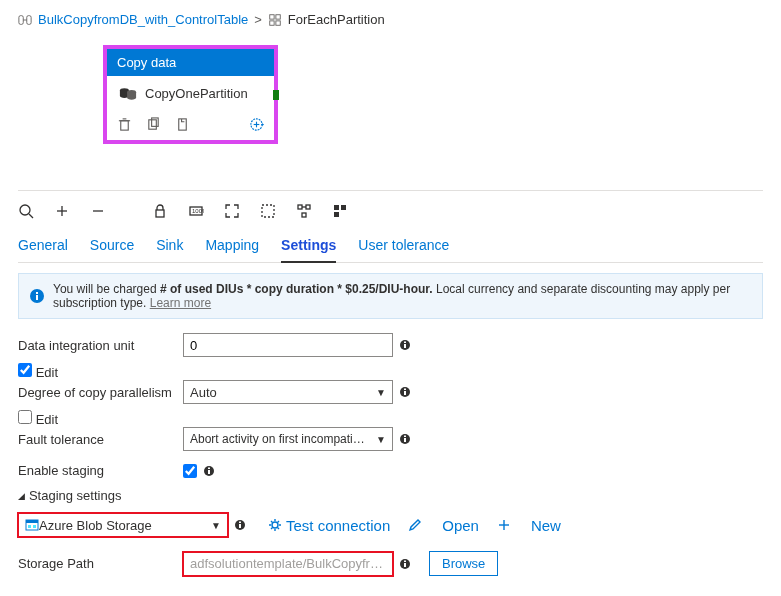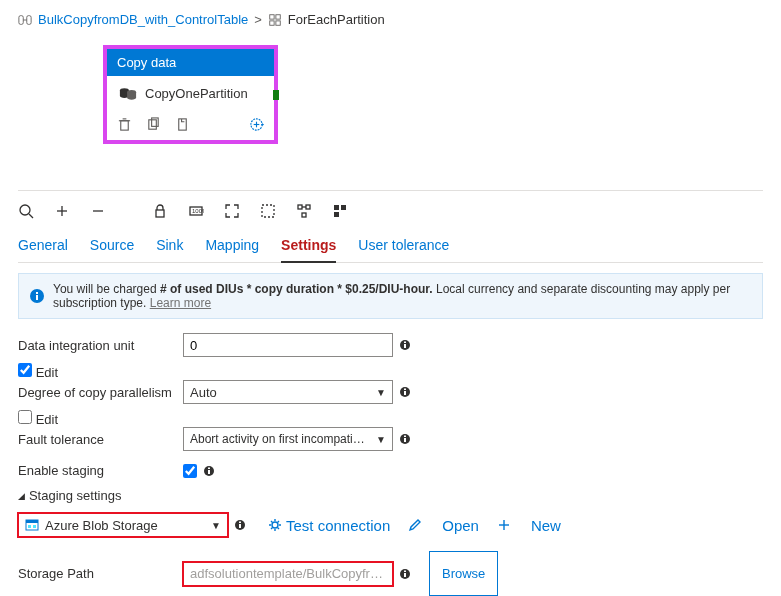--- a/index.html
+++ b/index.html
@@ -23,21 +23,21 @@
 .handle { position: absolute; right: -5px; top: 50%; width: 6px; height: 10px; background: #107c10; transform: translateY(-50%); }
 
 
 .hr { border: none; border-top: 1px solid #e1dfdd; margin: 0 0 8px 0; }
 .toolbar { display: flex; align-items: center; gap: 20px; padding: 4px 0 12px 0; }
 .toolbar .tic { width: 16px; height: 16px; stroke: #323130; fill: none; stroke-width: 1.3; }
 
 
 .tabs { display: flex; gap: 22px; border-bottom: 1px solid #e1dfdd; font-size: 14px; }
 .tab { padding: 6px 0 8px 0; color: #0078d4; cursor: pointer; }
-.tab.active { color: #b91c1c; font-weight: 600; border-bottom: 2px solid #323130; margin-bottom: -1px; }
+.tab.active { color: #1d4ed8; font-weight: 600; border-bottom: 2px solid #323130; margin-bottom: -1px; }
 
 
 .infobar { display: flex; align-items: center; gap: 8px; background: #eff6fc; border: 1px solid #cfe4f5; padding: 8px 10px; margin: 10px 0 14px 0; font-size: 12px; }
 .infobar .iicon { width: 16px; height: 16px; fill: #0078d4; flex-shrink: 0; }
 .infobar a { color: #737373; }
 .infobar b { font-weight: 600; }
 
 
 .form { font-size: 13px; }
 .row { display: flex; align-items: center; margin-bottom: 6px; }
@@ -48,21 +48,21 @@
 .select .caret { font-size: 10px; color: #323130; }
 .w210 { width: 210px; }
 .info-dot { width: 12px; height: 12px; fill: #323130; }
 input[type=checkbox] { width: 14px; height: 14px; margin: 0; }
 .collapse-hdr { display: flex; align-items: center; gap: 4px; font-size: 13px; margin: 6px 0 10px 0; }
 .caret-sm { font-size: 9px; }
 .highlight { outline: 2px solid #e81123; outline-offset: -1px; }
 .blobicon { width: 14px; height: 14px; }
 .actions { display: flex; align-items: center; gap: 18px; margin-left: 16px; font-size: 15px; color: #0078d4; }
 .actions .ic { width: 14px; height: 14px; stroke: #0078d4; fill: none; stroke-width: 1.4; }
-.btn-browse { border: 1px solid #0078d4; color: #0078d4; background: #fff; padding: 14px 12px; font-size: 13px; cursor: pointer; }
+.btn-browse { border: 1px solid #0078d4; color: #0078d4; background: #fff; padding: 4px 12px; font-size: 13px; cursor: pointer; }
 .disabled-input { color: #a19f9d; }
 </style>
 </head>
 <body>
 
 <div class="container">
 
   <div class="breadcrumb">
     <svg class="bc-icon" viewBox="0 0 16 16">
         <rect x="1" y="3" width="5" height="10" rx="2" fill="none" stroke="#605e5c"></rect>
@@ -244,21 +244,21 @@
     </div>
 
     <div class="collapse-hdr">
       <span class="caret-sm">◢</span>
       <span>Staging settings</span>
     </div>
 
     <div class="row" style="margin-bottom:14px; align-items:flex-start">
       <div class="control">
         <div class="select w210 highlight">
-          <span style="display:flex;align-items:center;gap:6px">
+          <span style="display:flex;align-items:center;gap:0">
             <svg class="blobicon" viewBox="0 0 14 14">
                 <rect x="1" y="2" width="12" height="10" fill="#fff" stroke="#0078d4"></rect>
                 <rect x="1" y="2" width="12" height="3" fill="#0078d4"></rect>
                 <rect x="3" y="7" width="3" height="3" fill="#50e6ff"></rect>
                 <rect x="8" y="7" width="3" height="3" fill="#50e6ff"></rect>
               </svg>
             <span>Azure Blob Storage</span>
           </span>
           <span class="caret">▼</span>
         </div>

